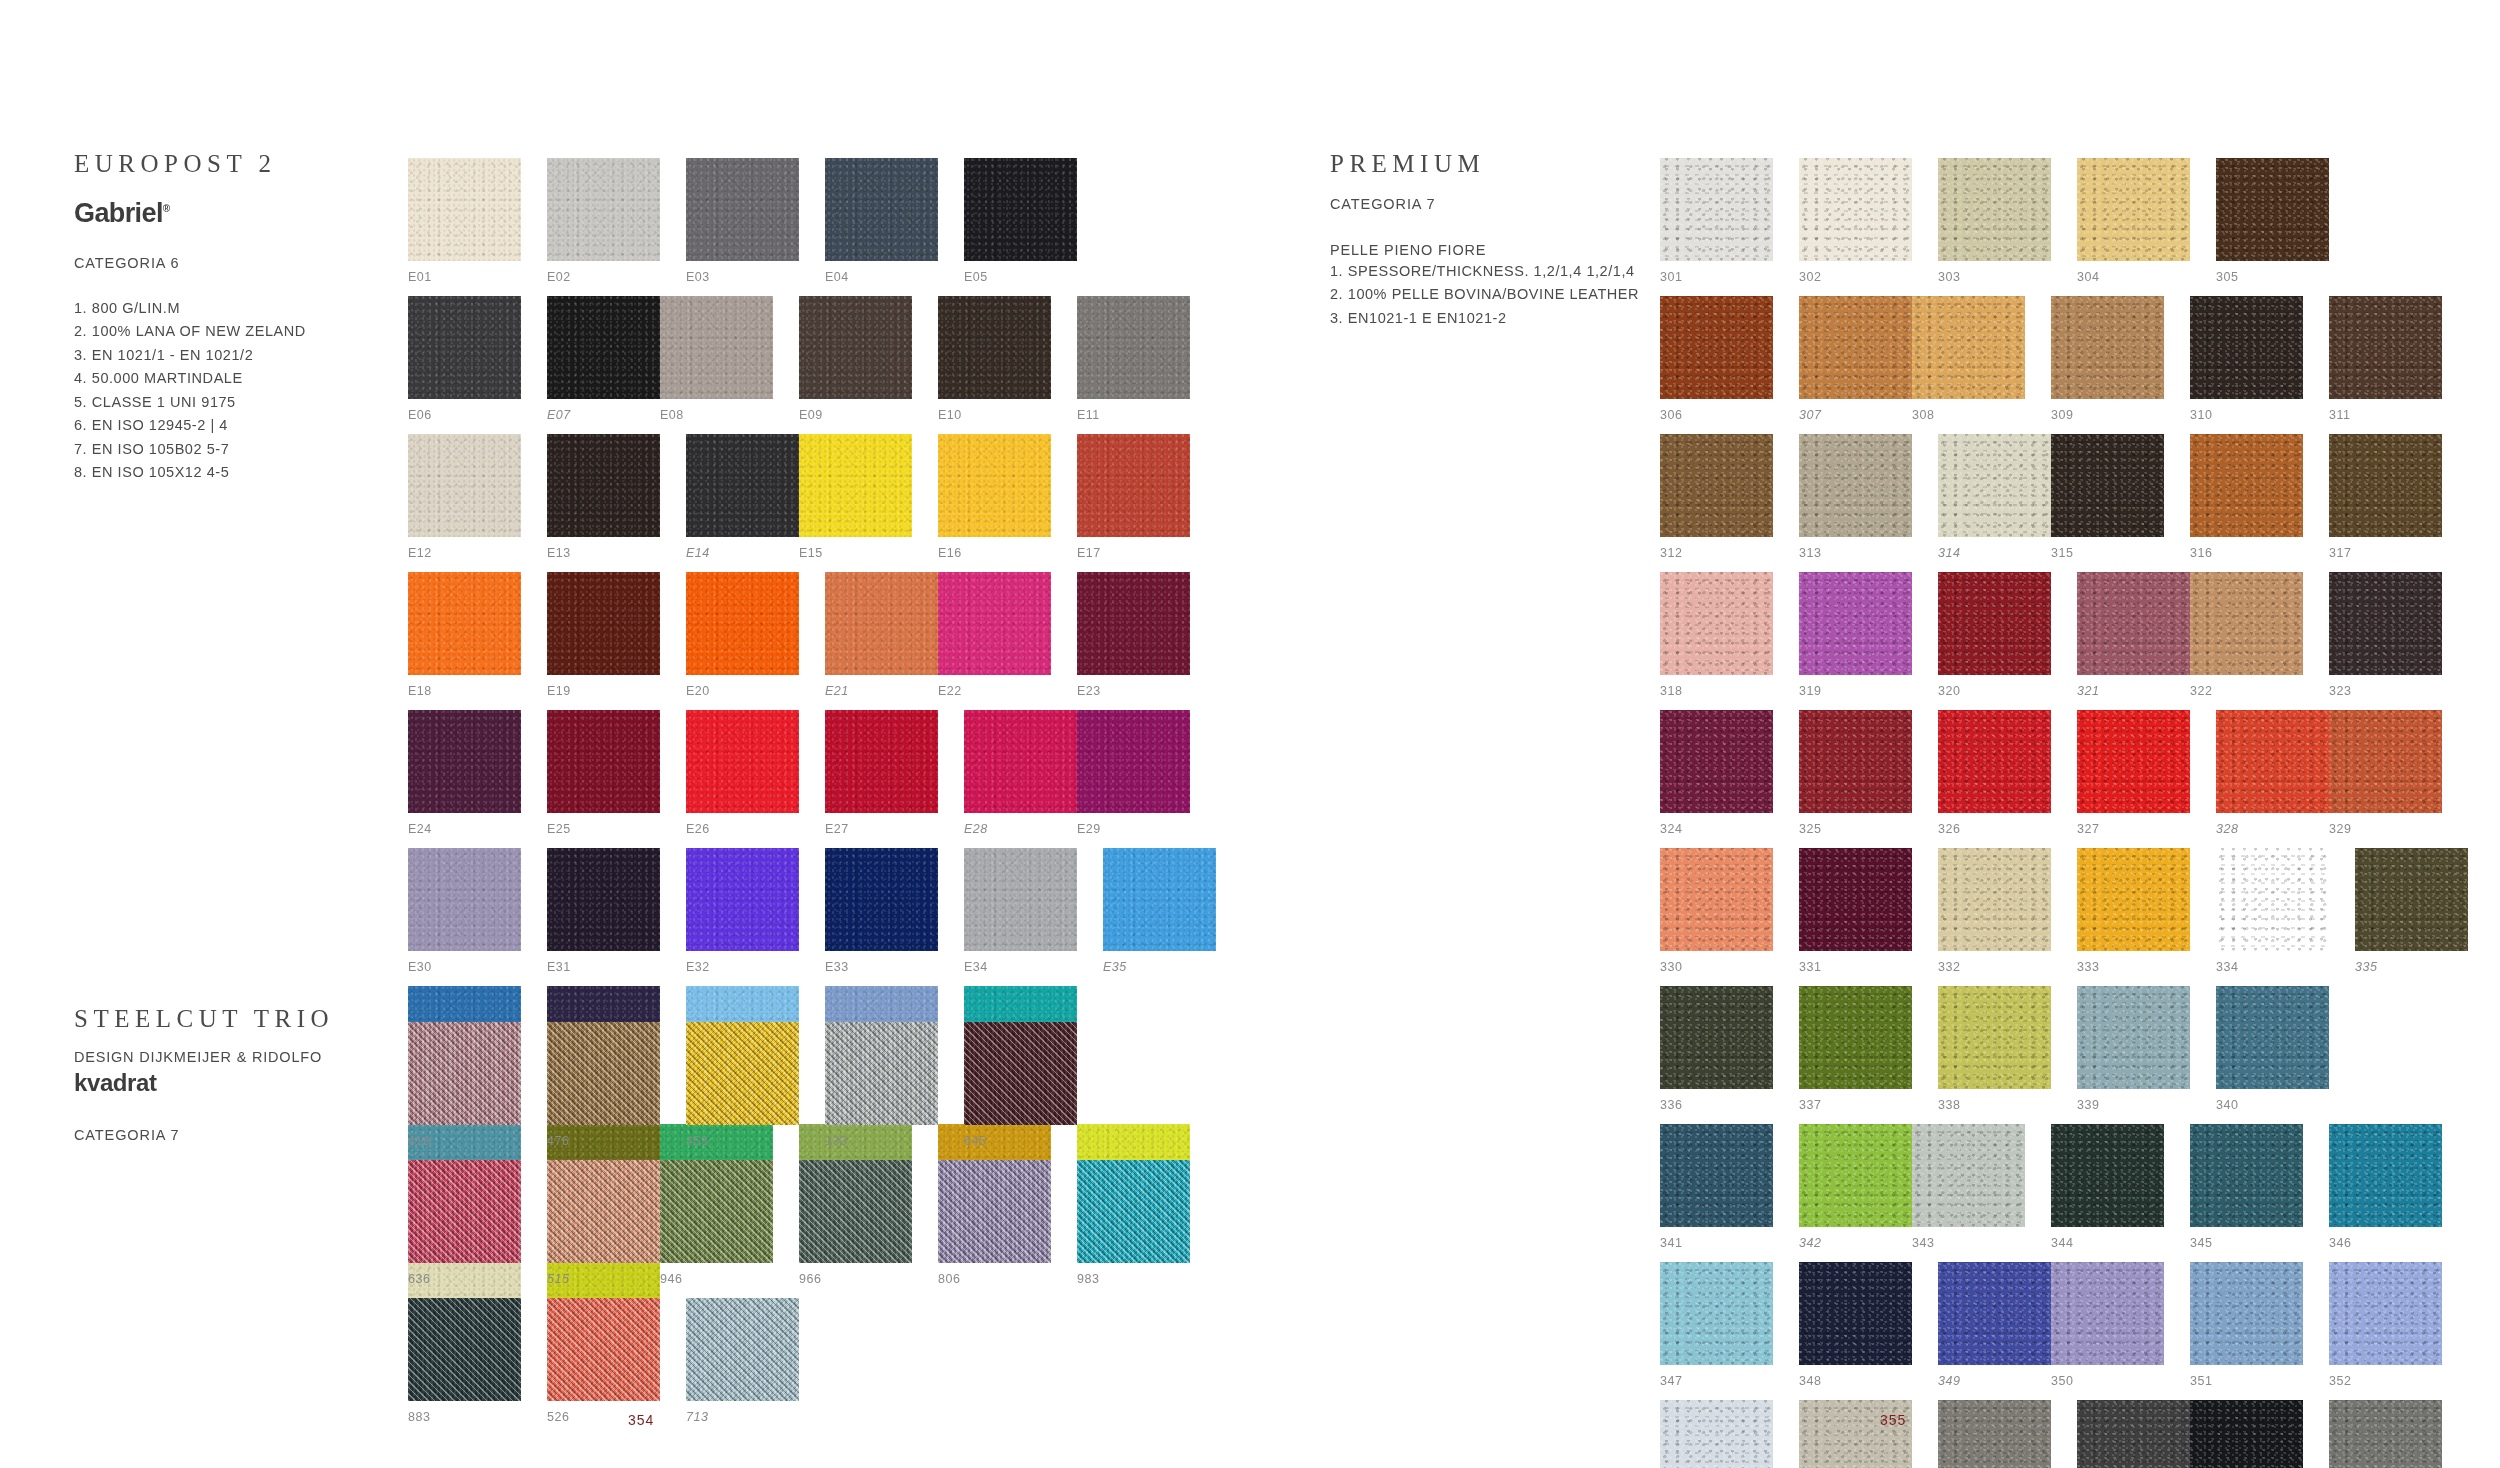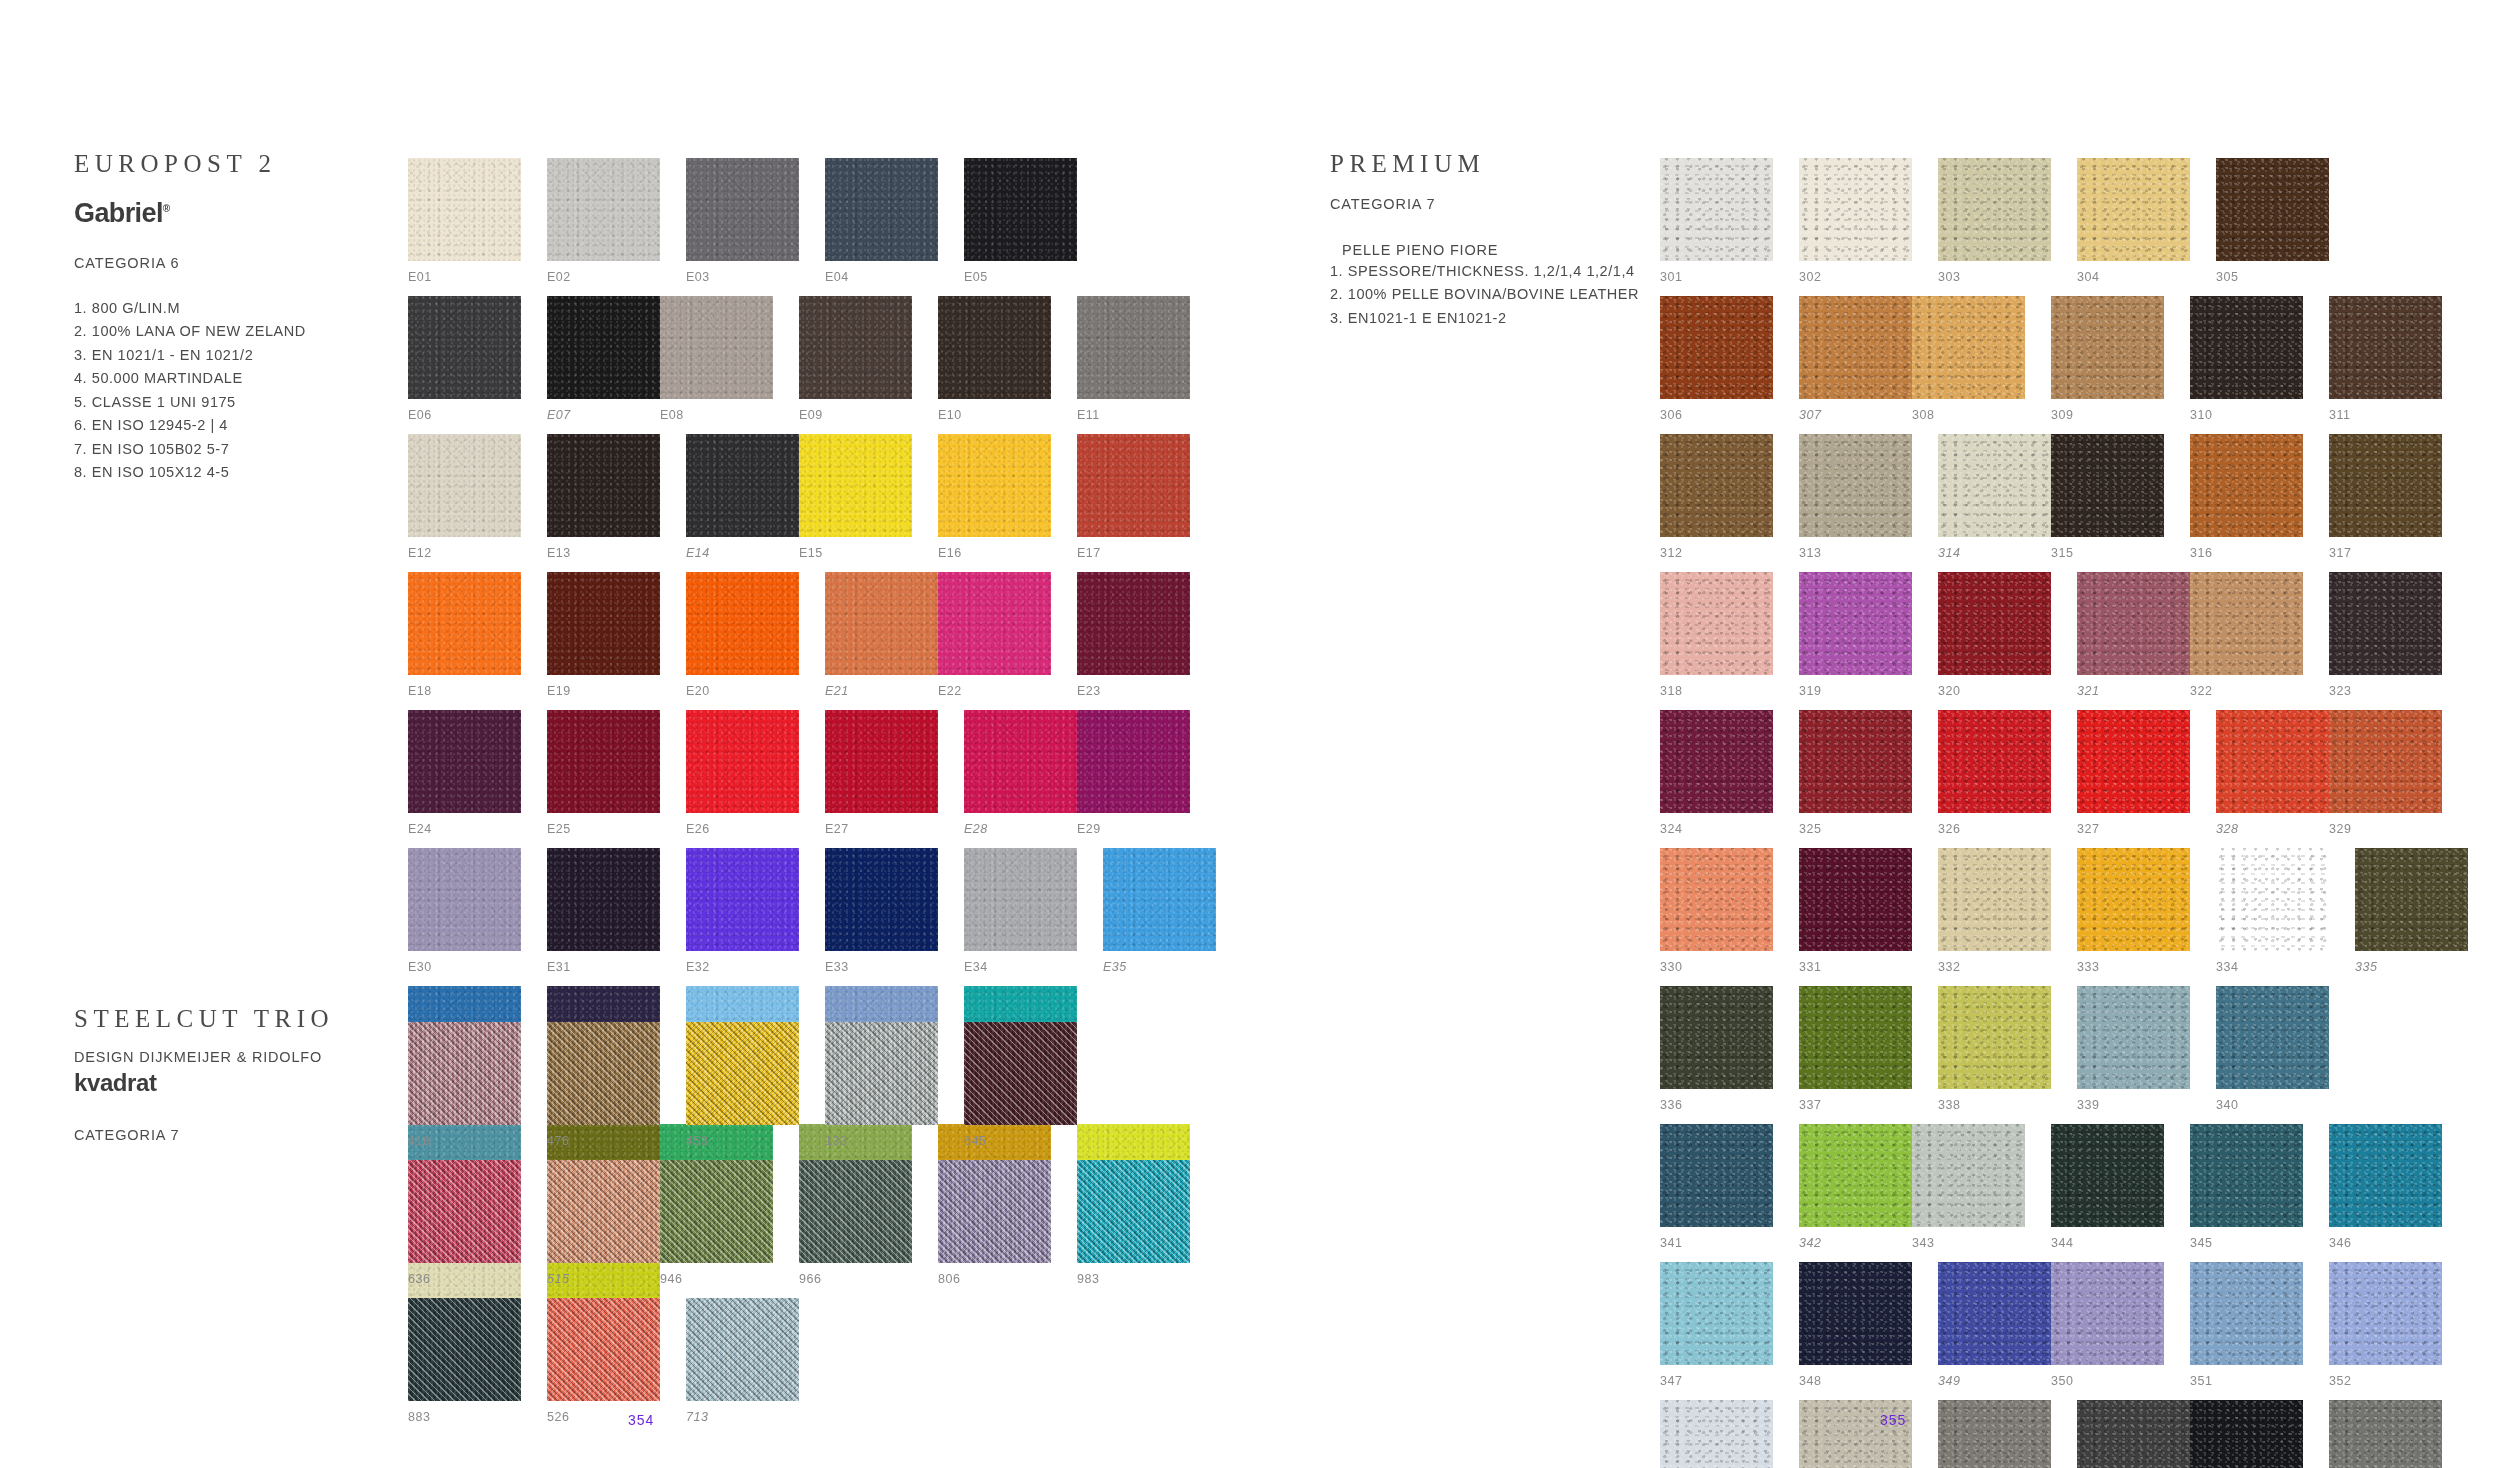--- a/index.html
+++ b/index.html
@@ -79,21 +79,21 @@
     letter-spacing: 0.8px;
     color: #4b4b4b;
     margin: 0 0 4px 0;
     font-weight: 300;
     white-space: nowrap;
   }
   .subhead {
     font-size: 14.5px;
     letter-spacing: 0.8px;
     color: #4b4b4b;
-    margin: 0 0 2px 12px;
+    margin: 0 0 2px 0;
     font-weight: 300;
     white-space: nowrap;
   }
   .speclist {
     list-style: none;
     margin: 0;
     padding: 0;
   }
   .speclist li {
     font-size: 14.5px;
@@ -186,21 +186,21 @@
         var(--c2) 0 2.2px,
         transparent 2.2px 4.6px);
     opacity: .55;
   }
 
   
   .folio {
     position: absolute;
     font-size: 14px;
     letter-spacing: 1px;
-    color: #6d28d9;
+    color: #7f1d1d;
     font-weight: 300;
   }
 </style>
 </head>
 <body>
 
 <div class="page">
 
   <div class="half left">
 

